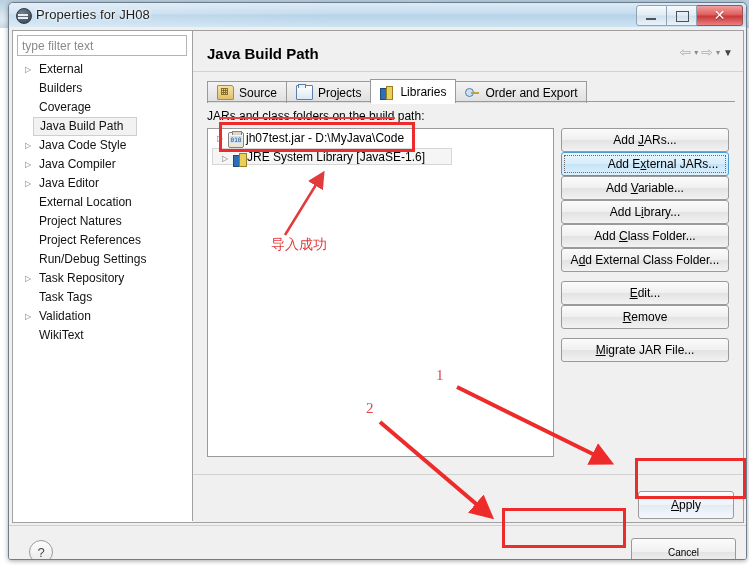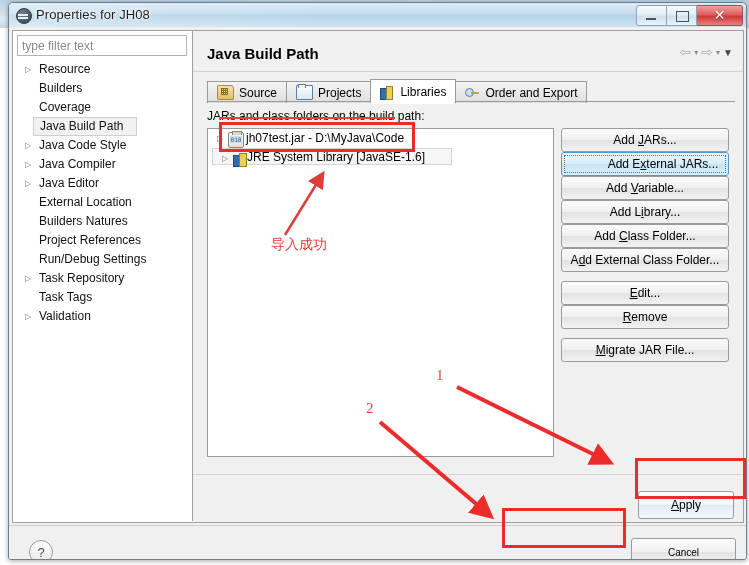--- a/index.html
+++ b/index.html
@@ -238,21 +238,21 @@
 
     <div class="dlgbody">
 
       <div class="leftpane">
         <div class="filterbox">
           <span>type filter text</span>
         </div>
         <div class="tree">
           <div class="titem">
             <span class="arr">▷</span>
-            <span>Resource</span>
+            <span>External</span>
           </div>
           <div class="titem">
             <span>Builders</span>
           </div>
           <div class="titem">
             <span>Coverage</span>
           </div>
           <div class="titem sel">
             <span>Java Build Path</span>
           </div>
@@ -265,38 +265,41 @@
             <span>Java Compiler</span>
           </div>
           <div class="titem">
             <span class="arr">▷</span>
             <span>Java Editor</span>
           </div>
           <div class="titem">
             <span>External Location</span>
           </div>
           <div class="titem">
-            <span>Builders Natures</span>
+            <span>Project Natures</span>
           </div>
           <div class="titem">
             <span>Project References</span>
           </div>
           <div class="titem">
             <span>Run/Debug Settings</span>
           </div>
           <div class="titem">
             <span class="arr">▷</span>
             <span>Task Repository</span>
           </div>
           <div class="titem">
             <span>Task Tags</span>
           </div>
           <div class="titem">
             <span class="arr">▷</span>
             <span>Validation</span>
+          </div>
+          <div class="titem">
+            <span>WikiText</span>
           </div>
         </div>
       </div>
       <div class="lsep"></div>
 
       <div class="rightpane">
         <div class="page-title">Java Build Path</div>
 
         <div class="navbar">
           <span class="ico">⇦</span>

